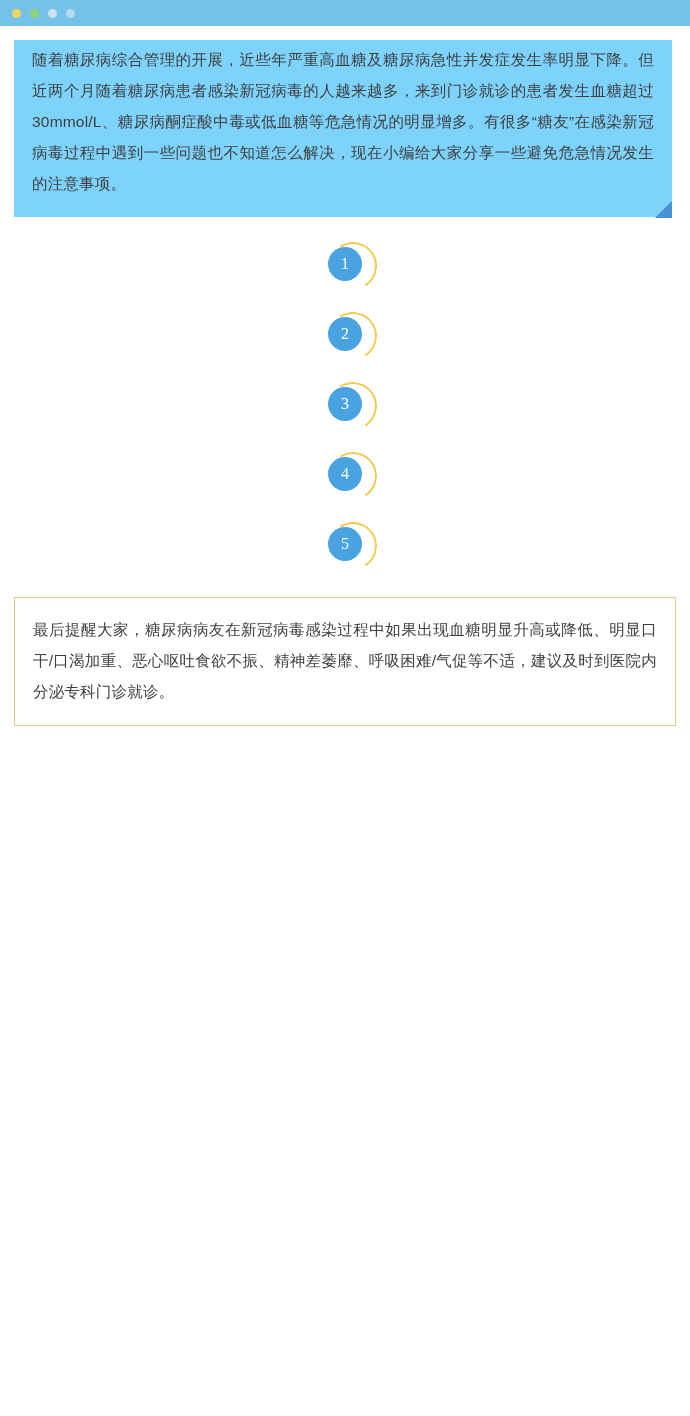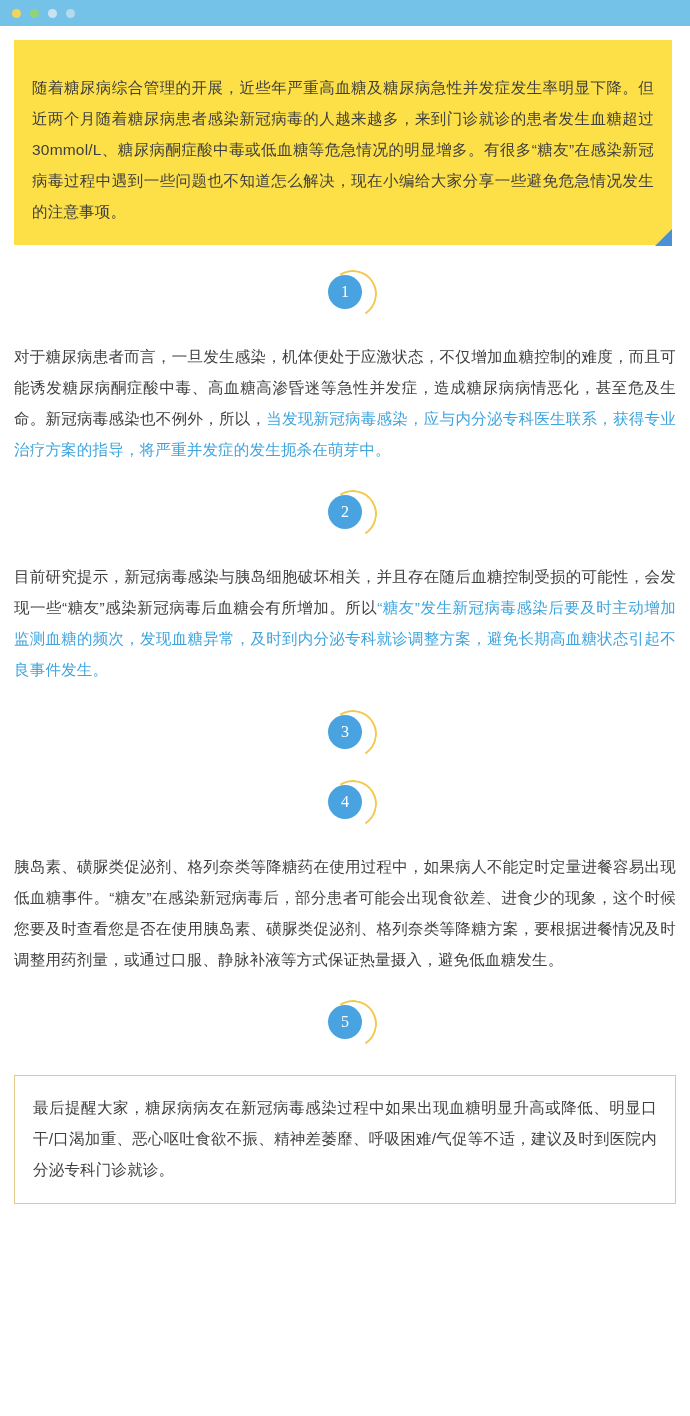--- a/index.html
+++ b/index.html
@@ -40,23 +40,23 @@
   .dot.d4 { background: #e8eef0; opacity: .55; }
 
   
   .content {
     padding: 0 14px 22px 14px;
   }
 
   
   .intro {
     position: relative;
-    background: #fde047;
+    background: #7dd3fc;
     margin: 14px 4px 0 0;
-    padding: 32px 18px 18px 18px;
+    padding: 4px 18px 18px 18px;
     font-size: 15.5px;
     line-height: 2.0;
     letter-spacing: .2px;
     color: #3f3f3f;
     text-align: justify;
   }
   .intro .corner {
     position: absolute;
     right: 0;
     bottom: -1px;
@@ -143,44 +143,35 @@
 
     <div class="intro">
       <span>随着糖尿病综合管理的开展，近些年严重高血糖及糖尿病急性并发症发生率明显下降。但近两个月随着糖尿病患者感染新冠病毒的人越来越多，来到门诊就诊的患者发生血糖超过30mmol/L、糖尿病酮症酸中毒或低血糖等危急情况的明显增多。有很多“糖友”在感染新冠病毒过程中遇到一些问题也不知道怎么解决，现在小编给大家分享一些避免危急情况发生的注意事项。</span>
       <span class="corner"></span>
     </div>
 
     <div class="numwrap">
       <div class="numbadge">1</div>
       <span class="arc"></span>
     </div>
-    <p class="para">
-      <span>对于糖尿病患者而言，一旦发生感染，机体便处于应激状态，不仅增加血糖控制的难度，而且可能诱发糖尿病酮症酸中毒、高血糖高渗昏迷等急性并发症，造成糖尿病病情恶化，甚至危及生命。新冠病毒感染也不例外，所以，</span><span class="hl">当发现新冠病毒感染，应与内分泌专科医生联系，获得专业治疗方案的指导，将严重并发症的发生扼杀在萌芽中。</span>
-    </p>
 
     <div class="numwrap">
       <div class="numbadge">2</div>
       <span class="arc"></span>
     </div>
-    <p class="para">
-      <span>目前研究提示，新冠病毒感染与胰岛细胞破坏相关，并且存在随后血糖控制受损的可能性，会发现一些“糖友”感染新冠病毒后血糖会有所增加。所以</span><span class="hl">“糖友”发生新冠病毒感染后要及时主动增加监测血糖的频次，发现血糖异常，及时到内分泌专科就诊调整方案，避免长期高血糖状态引起不良事件发生。</span>
-    </p>
 
     <div class="numwrap">
       <div class="numbadge">3</div>
       <span class="arc"></span>
     </div>
 
     <div class="numwrap">
       <div class="numbadge">4</div>
       <span class="arc"></span>
     </div>
-    <p class="para">
-      <span>胰岛素、磺脲类促泌剂、格列奈类等降糖药在使用过程中，如果病人不能定时定量进餐容易出现低血糖事件。“糖友”在感染新冠病毒后，部分患者可能会出现食欲差、进食少的现象，这个时候您要及时查看您是否在使用胰岛素、磺脲类促泌剂、格列奈类等降糖方案，要根据进餐情况及时调整用药剂量，或通过口服、静脉补液等方式保证热量摄入，避免低血糖发生。</span>
-    </p>
 
     <div class="numwrap">
       <div class="numbadge">5</div>
       <span class="arc"></span>
     </div>
 
     <div class="notebox">
       <span>最后提醒大家，糖尿病病友在新冠病毒感染过程中如果出现血糖明显升高或降低、明显口干/口渴加重、恶心呕吐食欲不振、精神差萎靡、呼吸困难/气促等不适，建议及时到医院内分泌专科门诊就诊。</span>
     </div>
 

